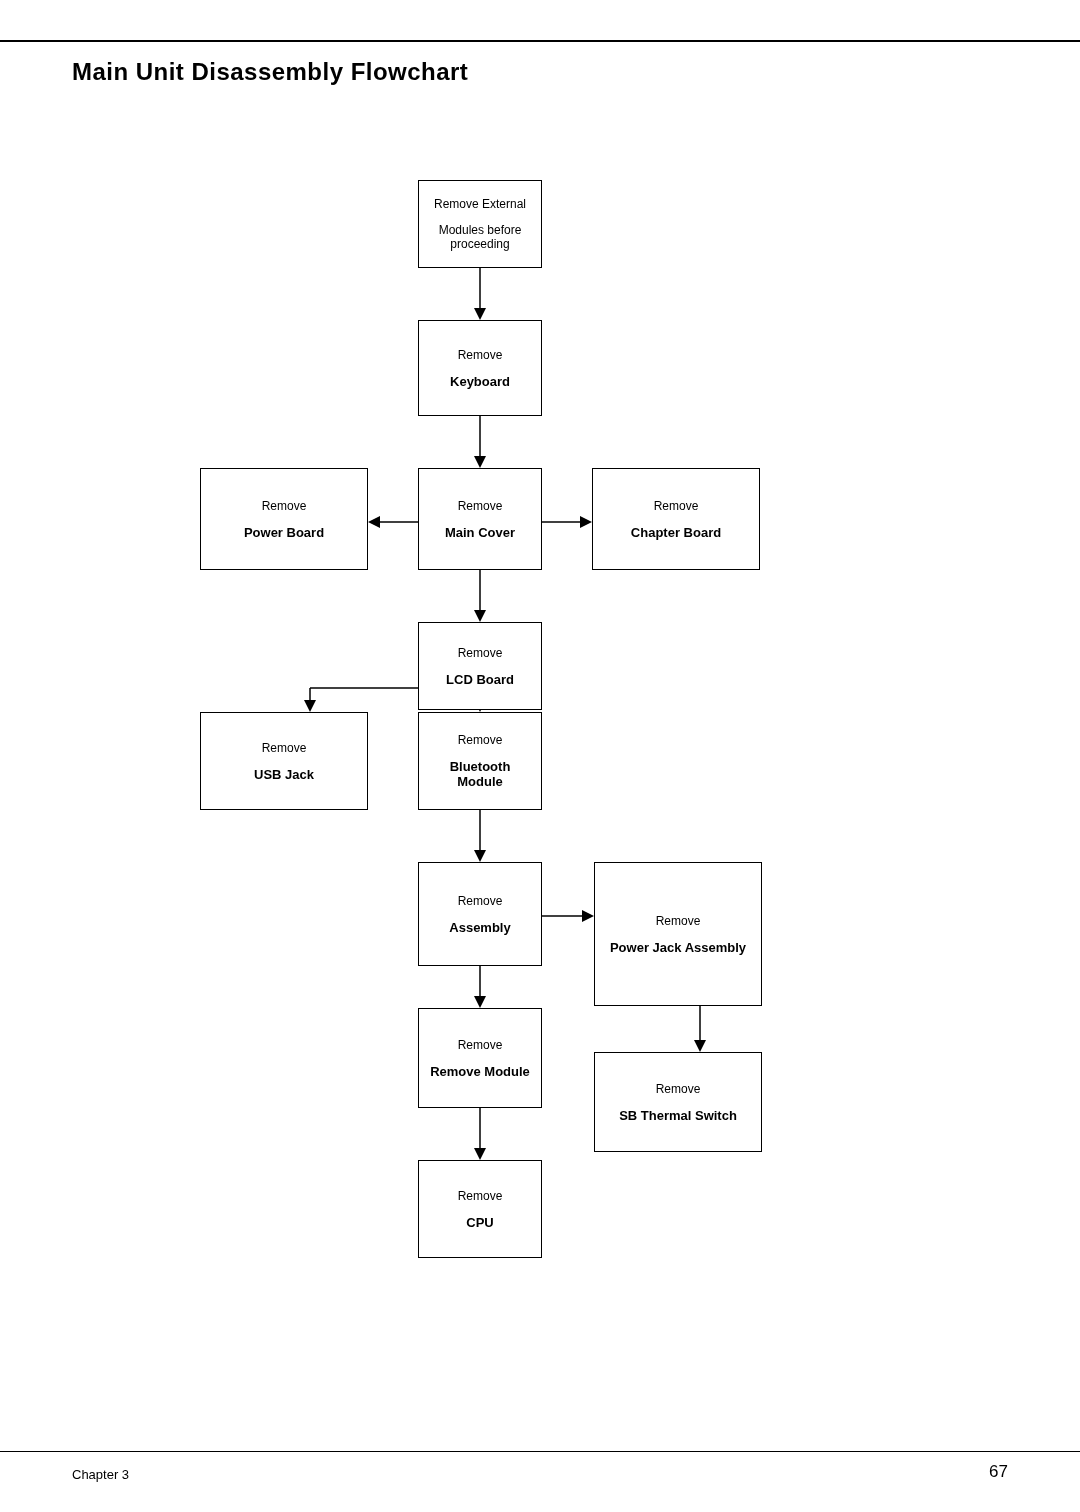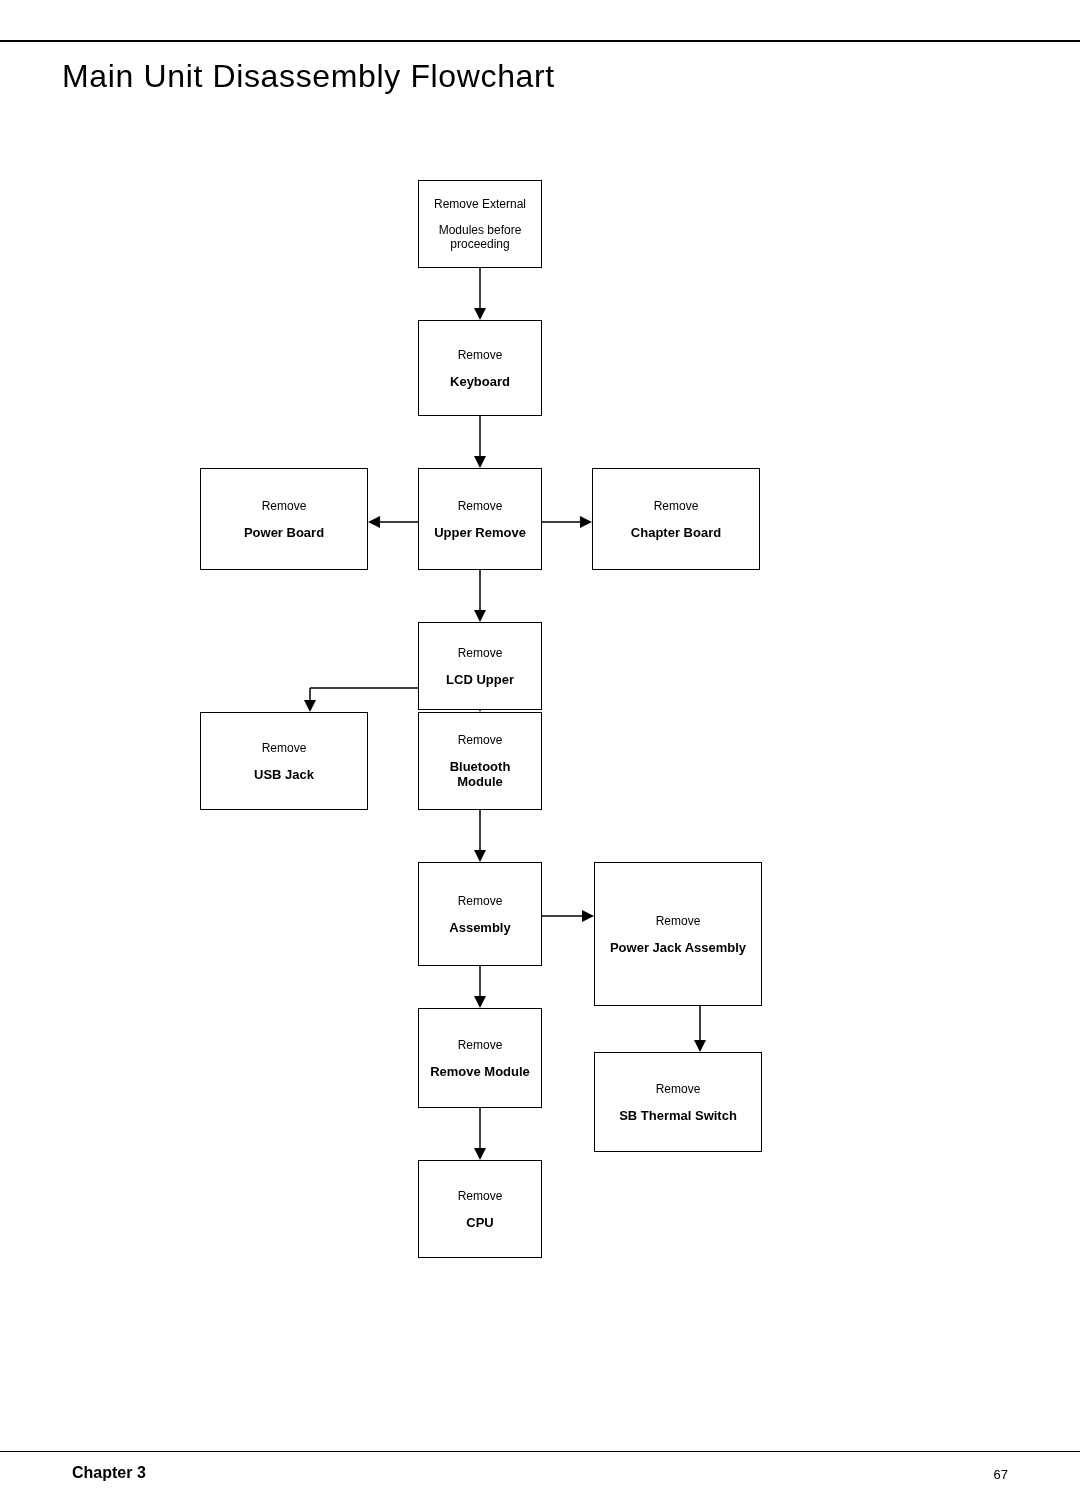--- a/index.html
+++ b/index.html
@@ -16,23 +16,23 @@
       width: 100%;
       height: 2px;
       background: #000;
       position: absolute;
       top: 40px;
       left: 0;
     }
     .page-title {
       position: absolute;
       top: 58px;
-      left: 62px;
-      font-size: 32px;
-      font-weight: normal;
+      left: 72px;
+      font-size: 24px;
+      font-weight: bold;
       letter-spacing: 0.02em;
     }
     .flowchart-area {
       position: absolute;
       top: 120px;
       left: 0;
       width: 1080px;
       height: 1350px;
     }
     .box {
@@ -70,28 +70,27 @@
       bottom: 60px;
       left: 0;
       width: 100%;
       height: 1px;
       background: #000;
     }
     .footer-left {
       position: absolute;
       bottom: 30px;
       left: 72px;
-      font-size: 16px;
-      font-weight: bold;
+      font-size: 13px;
     }
     .footer-right {
       position: absolute;
       bottom: 30px;
       right: 72px;
-      font-size: 13px;
+      font-size: 17px;
     }
   </style>
 </head>
 <body>
 
 <div class="page-top-border"></div>
 
 <h1 class="page-title">Main Unit Disassembly Flowchart</h1>
 
 <div class="flowchart-area">
@@ -142,36 +141,36 @@
     <span class="label-main" style="font-weight:normal; font-size:12px;">Modules before proceeding</span>
   </div>
 
   <div class="box" style="left:418px; top:200px; width:124px; height:96px;">
     <span class="label-remove">Remove</span>
     <span class="label-main">Keyboard</span>
   </div>
 
   <div class="box" style="left:418px; top:348px; width:124px; height:102px;">
     <span class="label-remove">Remove</span>
-    <span class="label-main">Upper Remove</span>
+    <span class="label-main">Main Cover</span>
   </div>
 
   <div class="box" style="left:200px; top:348px; width:168px; height:102px;">
     <span class="label-remove">Remove</span>
     <span class="label-main">Power Board</span>
   </div>
 
   <div class="box" style="left:592px; top:348px; width:168px; height:102px;">
     <span class="label-remove">Remove</span>
     <span class="label-main">Chapter Board</span>
   </div>
 
   <div class="box" style="left:418px; top:502px; width:124px; height:88px;">
     <span class="label-remove">Remove</span>
-    <span class="label-main">LCD Upper</span>
+    <span class="label-main">LCD Board</span>
   </div>
 
   <div class="box" style="left:200px; top:592px; width:168px; height:98px;">
     <span class="label-remove">Remove</span>
     <span class="label-main">USB Jack</span>
   </div>
 
   <div class="box" style="left:418px; top:592px; width:124px; height:98px;">
     <span class="label-remove">Remove</span>
     <span class="label-main">Bluetooth Module</span>

